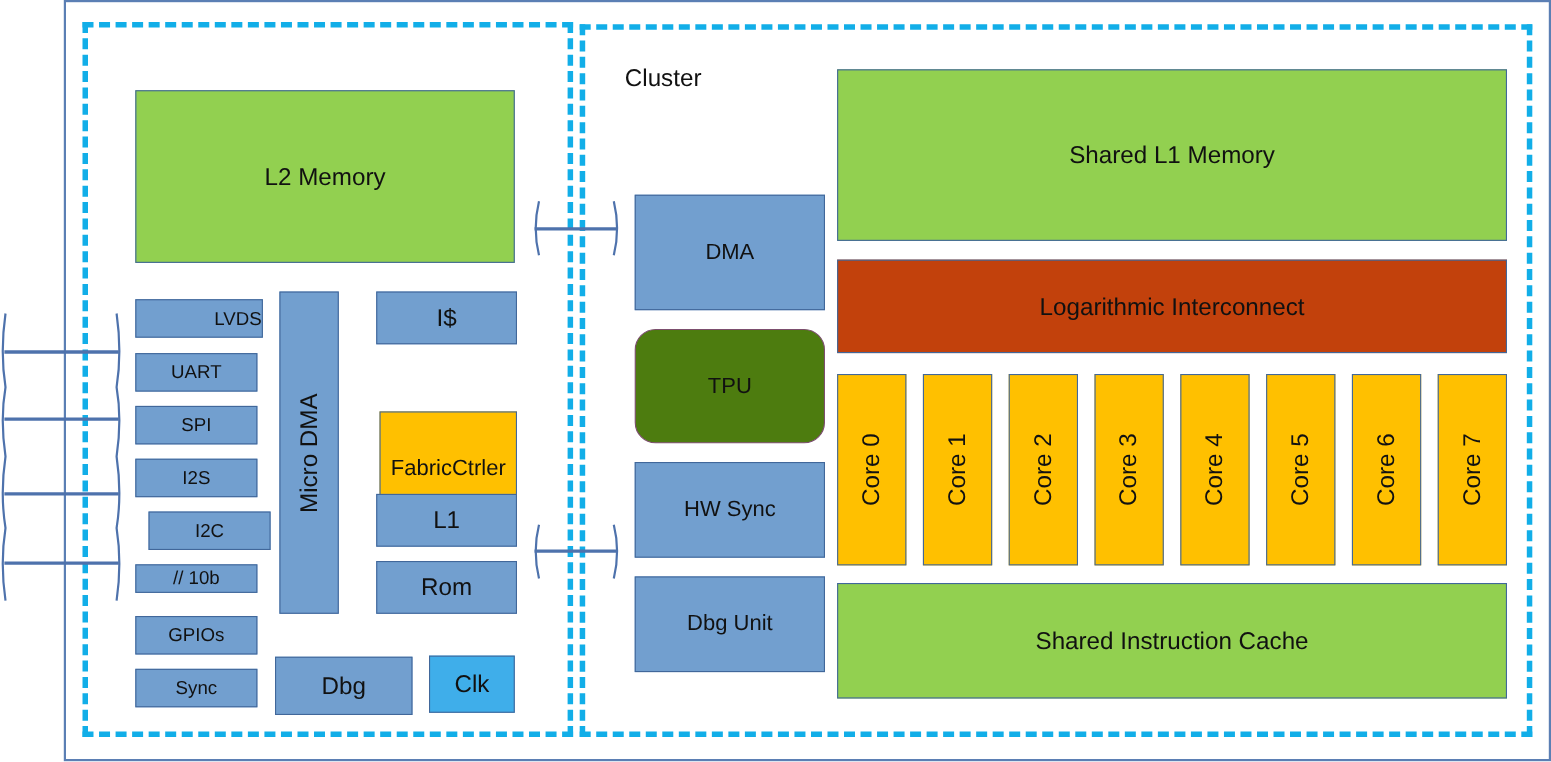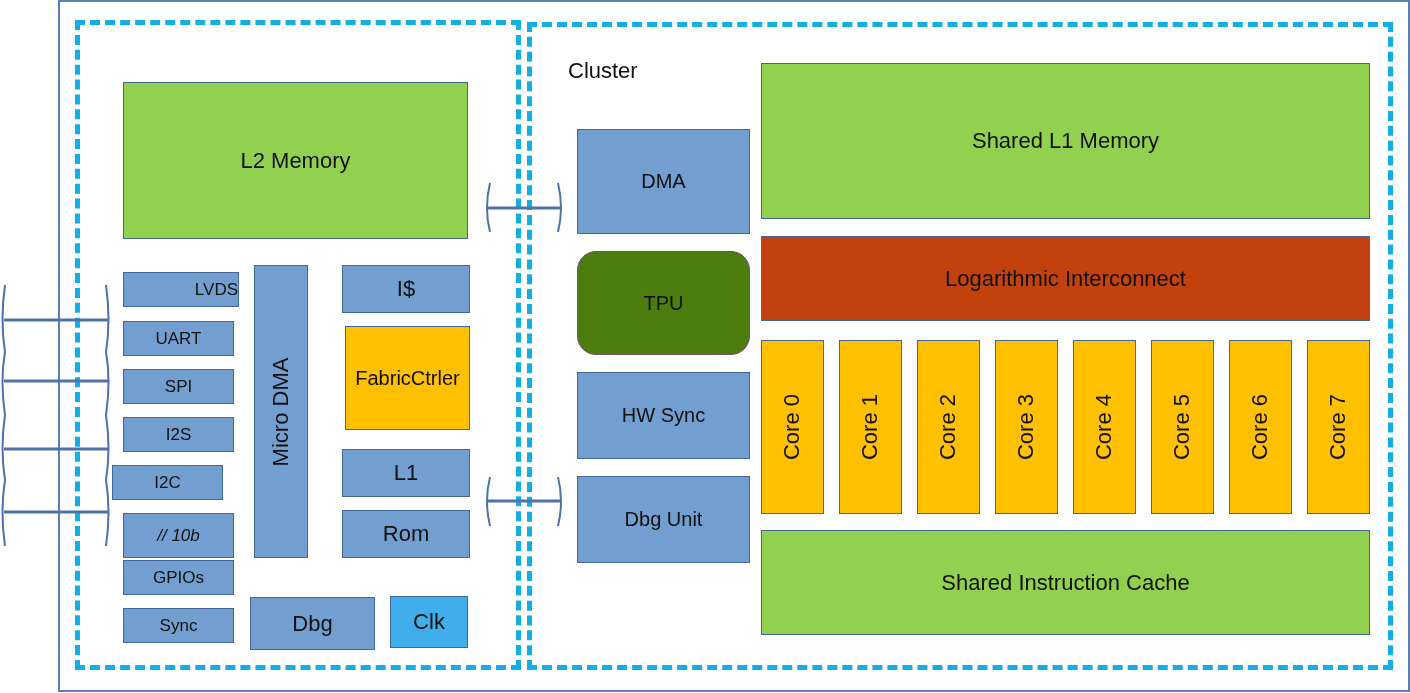--- a/index.html
+++ b/index.html
@@ -12,21 +12,21 @@
   .cluster-region { left:527px; top:22px; width:866px; height:648px; }
   .blk { display:flex; align-items:center; justify-content:center; text-align:center;
          border:1.5px solid #41679a; }
   .blue { background:#729fcf; }
   .blue2 { background:#3faeea;align-items:center; }
   .green { background:#92d050; }
   .orange { background:#ffc000; }
   .red { background:#4d7c0f; border-color:#7c4e6e;border-radius:19px; }
   .purple { background:#c2410c; }
   .t22 { font-size:22px; }
-  .t20 { font-size:20px; }
+  .t20 { font-size:20px;margin-top:48px; }
   .t17 { font-size:17px; }
   .vert span { display:inline-block; transform:rotate(-90deg); white-space:nowrap; }
   .label { font-size:22px; }
   svg.ov { position:absolute; left:0; top:0; }
 </style>
 </head>
 <body>
 
 <div class="abs outer"></div>
 <div class="abs dash fabric-region"></div>
@@ -41,24 +41,24 @@
   </div>
 <div class="abs blk blue t17" style="left:123px;top:321px;width:111px;height:35px;">
     <span>UART</span>
   </div>
 <div class="abs blk blue t17" style="left:123px;top:369px;width:111px;height:35px;">
     <span>SPI</span>
   </div>
 <div class="abs blk blue t17" style="left:123px;top:417px;width:111px;height:35px;">
     <span>I2S</span>
   </div>
-<div class="abs blk blue t17" style="left:112px;top:465px;width:111px;height:35px;">
+<div class="abs blk blue t17" style="left:135px;top:465px;width:111px;height:35px;">
     <span>I2C</span>
   </div>
-<div class="abs blk blue t17" style="left:123px;top:513px;width:111px;height:45px;font-style:italic;">
+<div class="abs blk blue t17" style="left:123px;top:513px;width:111px;height:26px;">
     <span>// 10b</span>
   </div>
 <div class="abs blk blue t17" style="left:123px;top:560px;width:111px;height:35px;">
     <span>GPIOs</span>
   </div>
 <div class="abs blk blue t17" style="left:123px;top:608px;width:111px;height:35px;">
     <span>Sync</span>
   </div>
 
 <div class="abs blk blue vert t22" style="left:254px;top:265px;width:54px;height:293px;">

